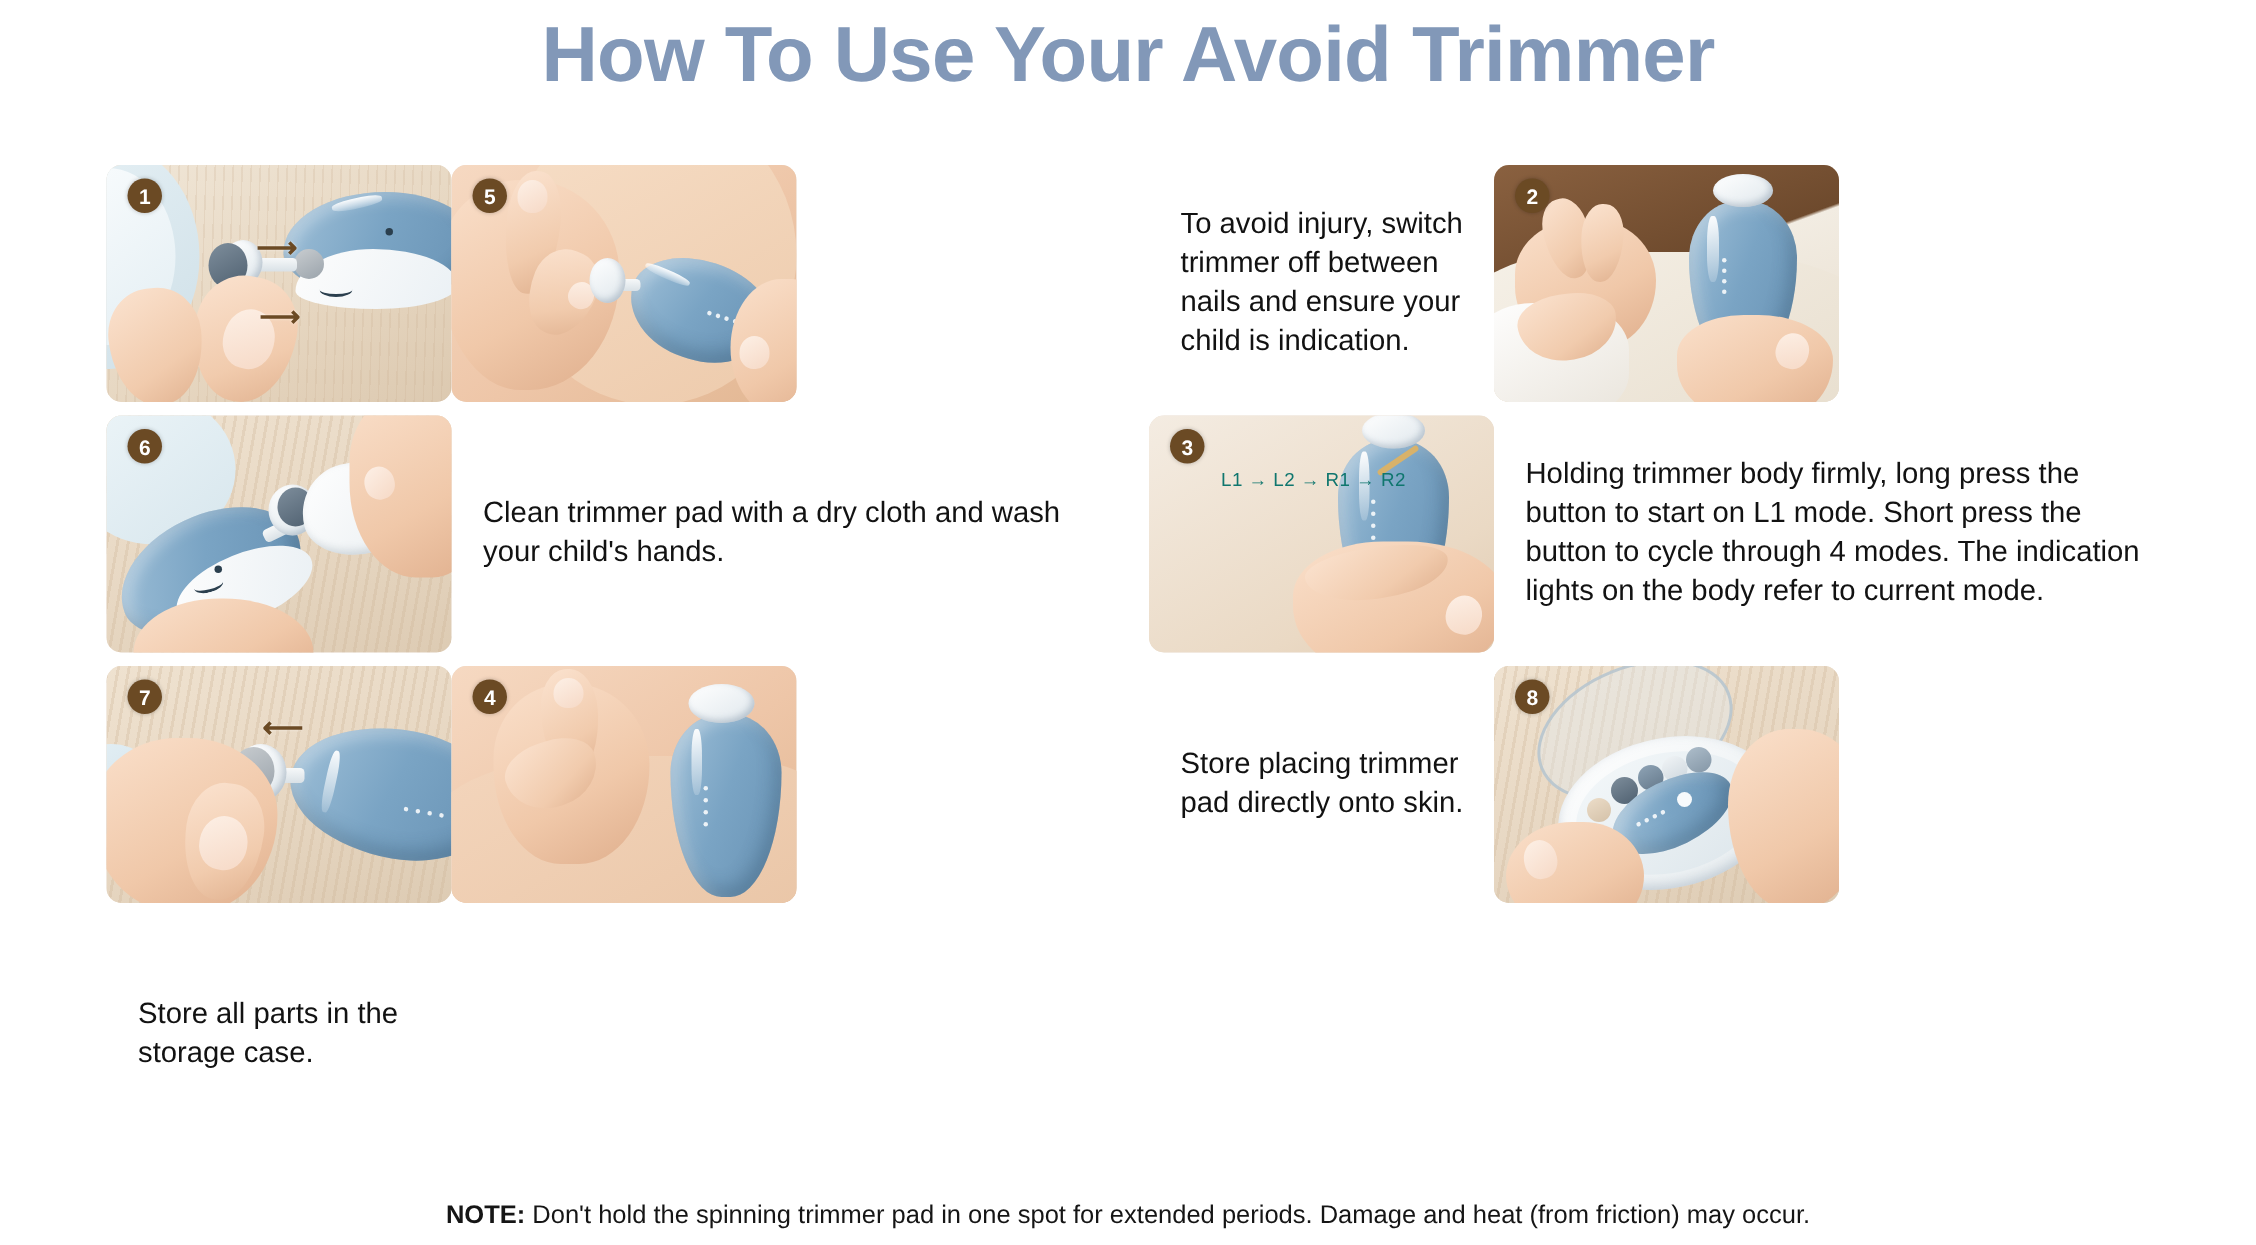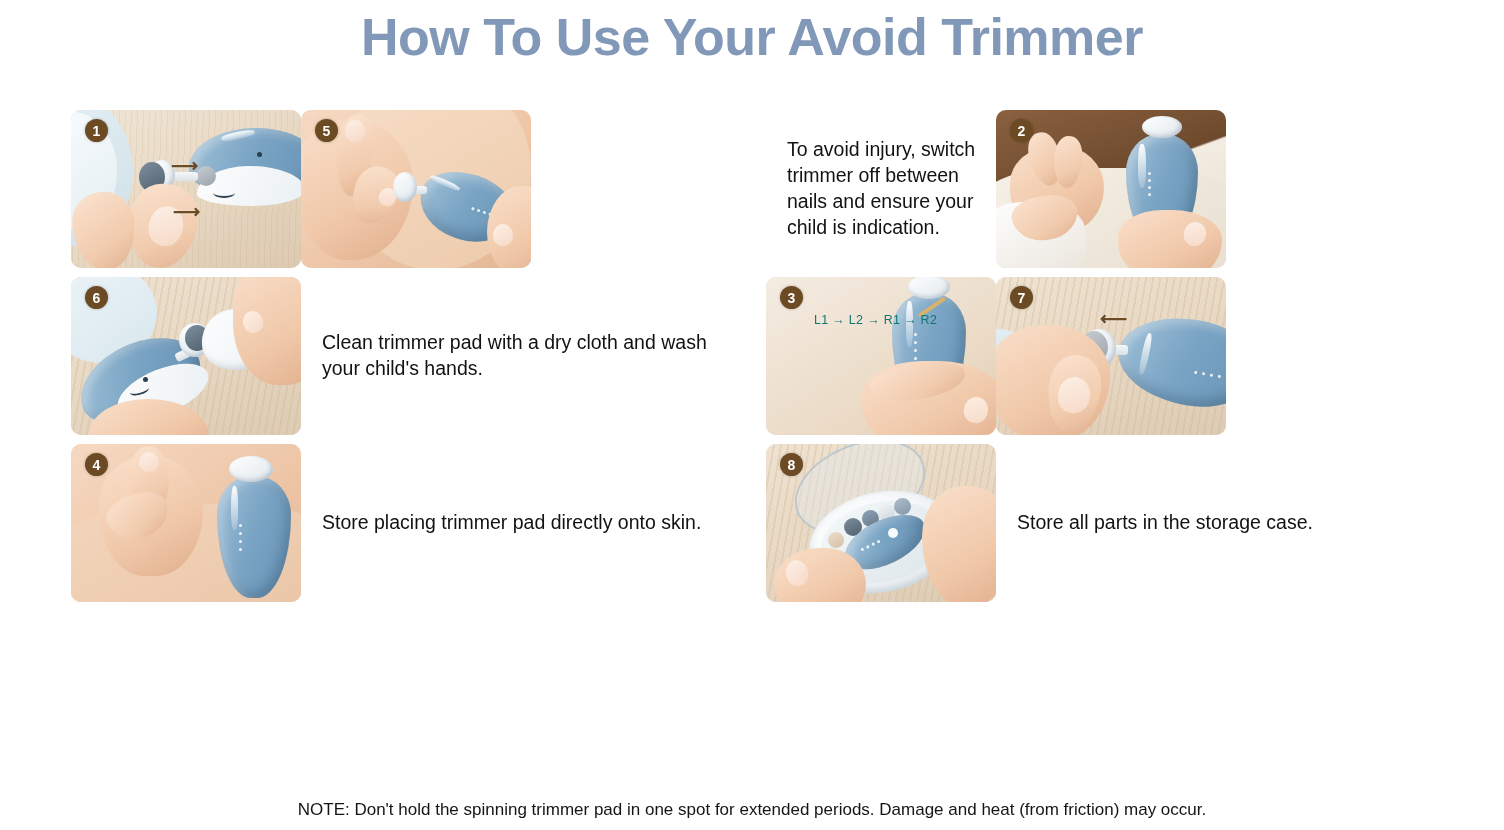--- a/index.html
+++ b/index.html
@@ -228,21 +228,21 @@
   .note {
     position: absolute;
     top: 800px;
     left: 0;
     width: 1504px;
     text-align: center;
     font-size: 17px;
     color: #151515;
     line-height: 1.2;
   }
-  .note b { font-weight: normal; }
+  .note b { font-weight: bold; }
 </style>
 </head>
 <body>
 
 <div class="page-title">How To Use Your Avoid Trimmer</div>
 
 <div class="steps-grid">
 
   <div class="step-photo">
     <div class="bg bg-cloth"></div>
@@ -363,20 +363,23 @@
         <i></i>
         <i></i>
     </div>
     <div class="hand" style="left:96px;top:84px;width:142px;height:90px;border-radius:44% 48% 40% 44%/42% 46% 58% 54%;"></div>
     <div class="finger" style="left:104px;top:88px;width:96px;height:34px;transform:rotate(-8deg);"></div>
     <div class="nail" style="left:198px;top:120px;width:24px;height:26px;transform:rotate(14deg);"></div>
     <div class="badge">3</div>
     <div class="mode-label">L1 → L2 → R1 → R2</div>
   </div>
 
+  <div class="step-text">
+    <span>Holding trimmer body firmly, long press the button to start on L1 mode. Short press the button to cycle through 4 modes. The indication lights on the body refer to current mode.</span>
+  </div>
 
   <div class="step-photo">
     <div class="bg bg-wood"></div>
     <div class="blob" style="left:-30px;top:52px;width:66px;height:60px;background:linear-gradient(140deg,#e6f1f6,#cfe0e8);"></div>
 
     <div class="trimmer" style="left:122px;top:42px;width:140px;height:86px;transform:rotate(10deg);border-radius:54% 46% 46% 54%/50% 50% 50% 50%;"></div>
     <div class="shine" style="left:146px;top:56px;width:7px;height:42px;transform:rotate(12deg);"></div>
     <div class="lights" style="left:198px;top:96px;gap:5px;transform:rotate(10deg);">
       <i></i>
         <i></i>

